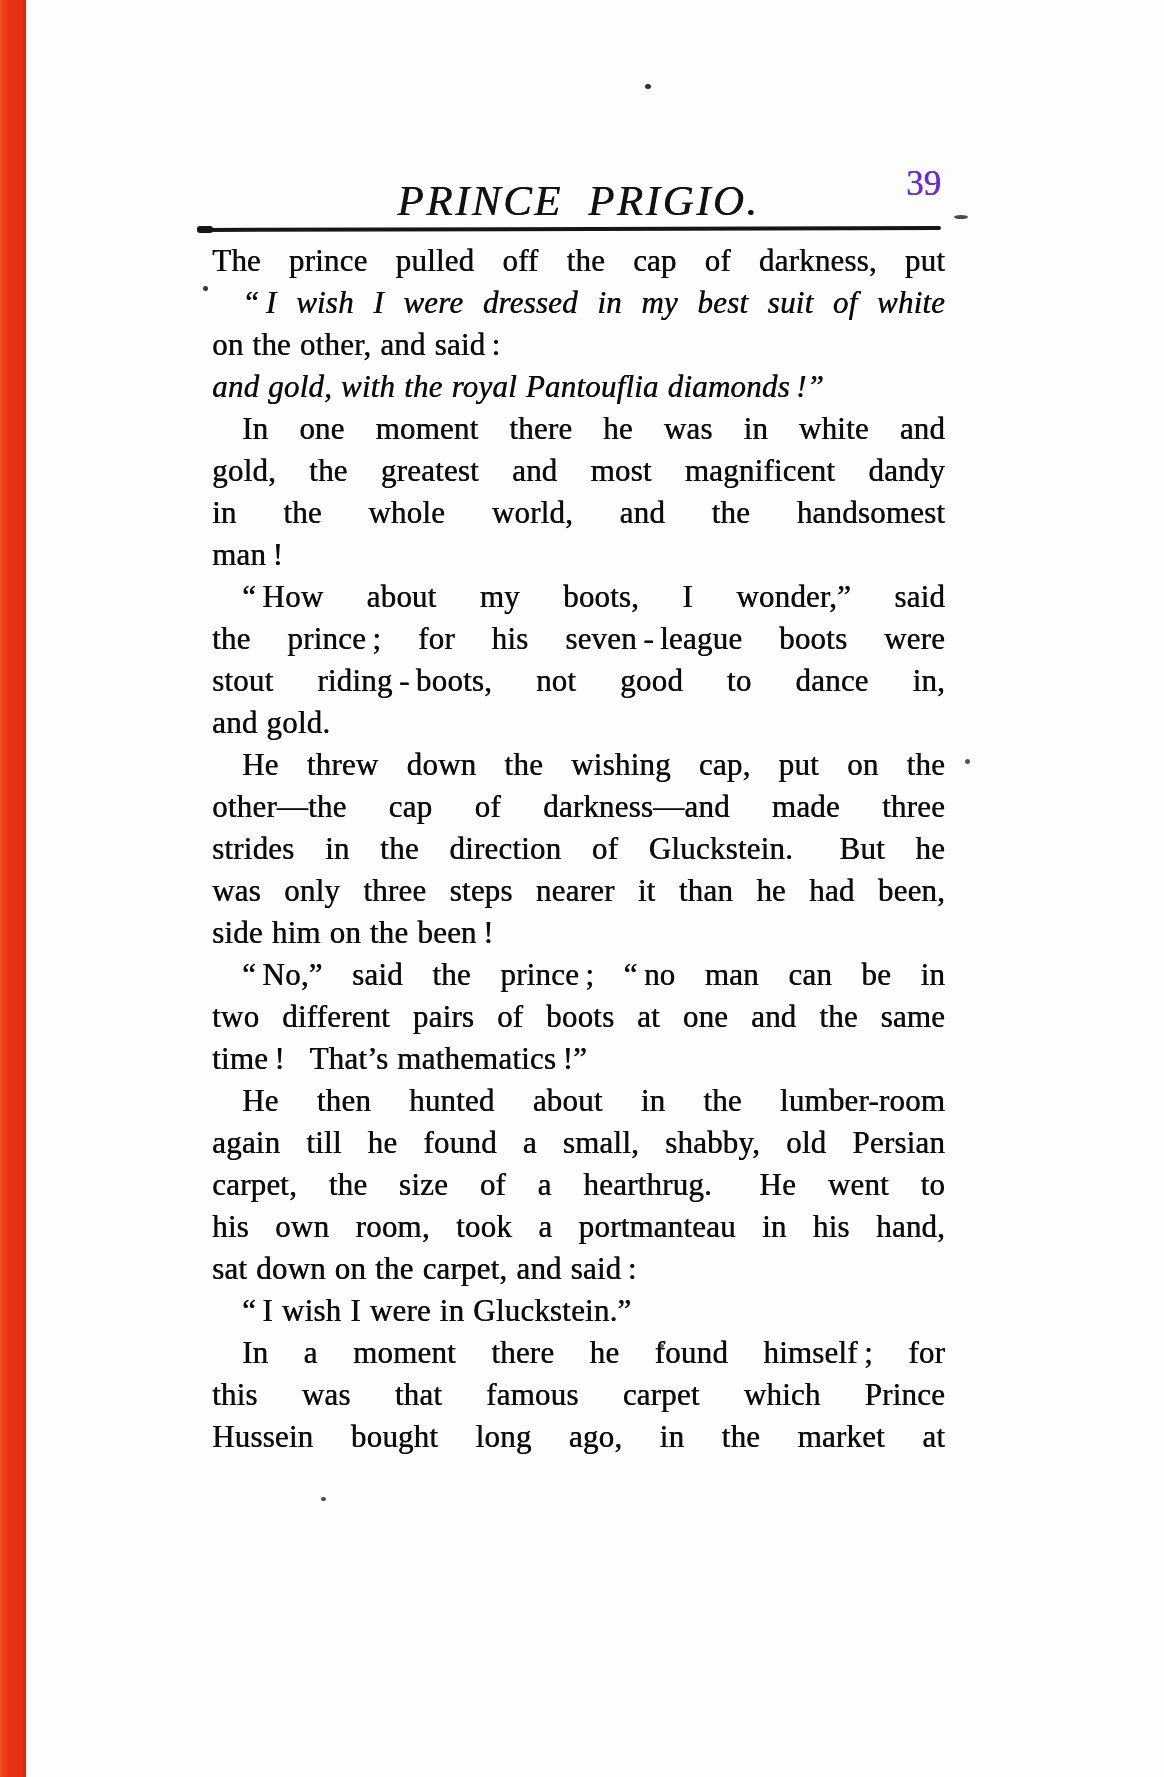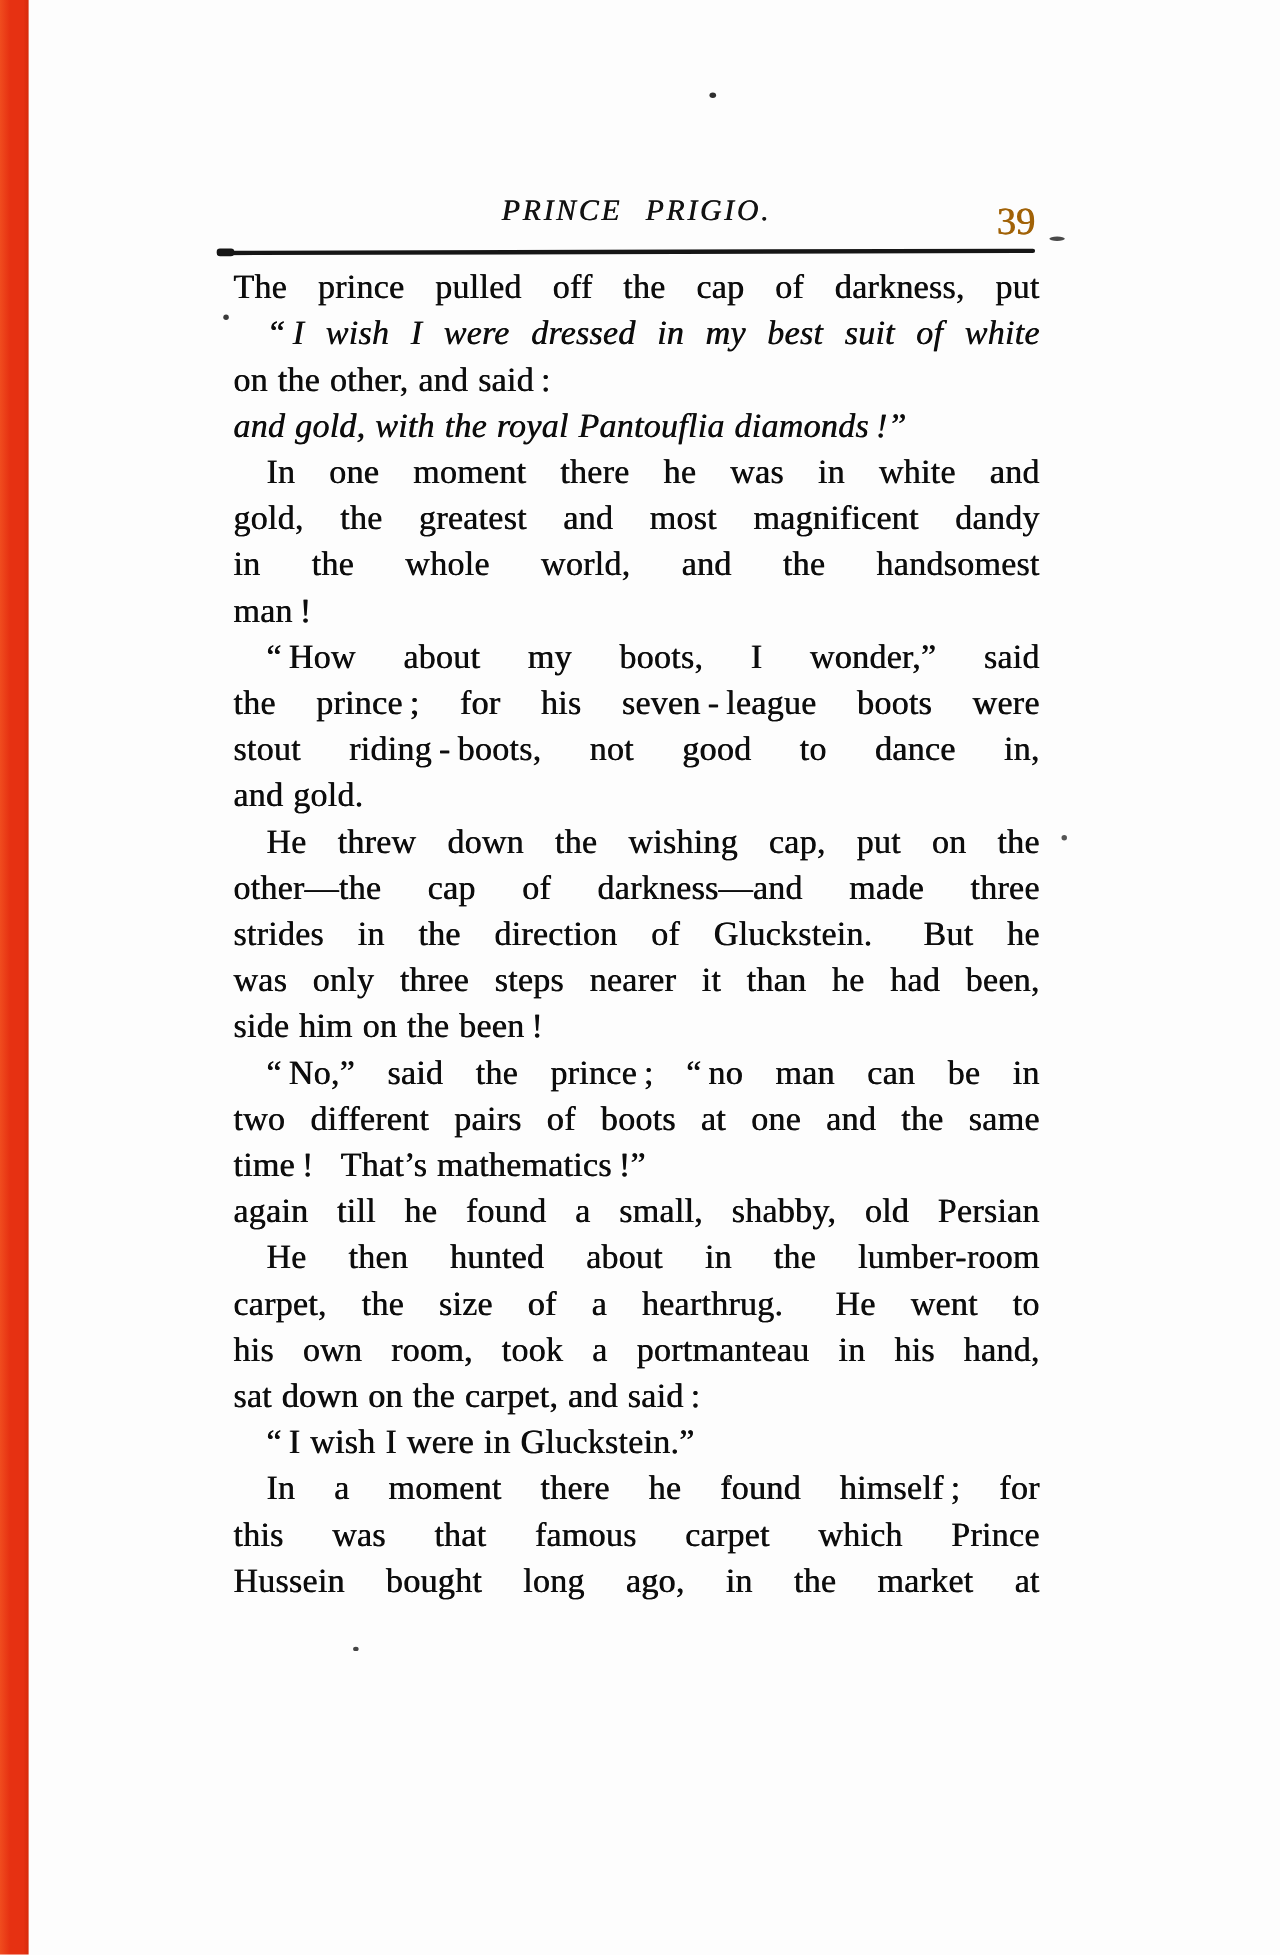--- a/index.html
+++ b/index.html
@@ -22,34 +22,34 @@
     background: linear-gradient(90deg, #f04c1e 0%, #e63112 35%, #e63112 82%, #d62b0b 100%);
   }
   .running-header {
     position: absolute;
     left: 212px; top: 176px;
     width: 733px; height: 40px;
     text-align: center;
   }
   .header-title {
     font-style: italic;
-    font-size: 27px;
+    font-size: 43px;
     letter-spacing: 2.5px;
     word-spacing: 12px;
     color: #121212;
     text-shadow: 0.5px 0 0 currentColor;
     font-family: Liberation Serif, serif;
   }
   .page-number {
     position: absolute;
-    top: 184px;
+    top: 166px;
     right: 223px;
     font-size: 35px;
     line-height: 36px;
-    color: #a16207;
+    color: #6d28d9;
     text-shadow: 0.6px 0 0 currentColor;
   }
   .header-rule {
     position: absolute;
     left: 199px; top: 227px;
     width: 742px; height: 4px;
     background: #161616;
     border-radius: 2px;
     transform: rotate(-0.15deg);
   }
@@ -112,22 +112,22 @@
       <div class="line j"><span>stout riding - boots, not good to dance in,</span></div>
       <div class="line nj"><span>and gold.</span></div>
       <div class="line j indent"><span>He threw down the wishing cap, put on the</span></div>
       <div class="line j"><span>other—the cap of darkness—and made three</span></div>
       <div class="line j"><span>strides in the direction of Gluckstein.  But he</span></div>
       <div class="line j"><span>was only three steps nearer it than he had been,</span></div>
       <div class="line nj"><span>side him on the been !</span></div>
       <div class="line j indent"><span>“ No,” said the prince ; “ no man can be in</span></div>
       <div class="line j"><span>two different pairs of boots at one and the same</span></div>
       <div class="line nj"><span>time !  That’s mathematics !”</span></div>
+      <div class="line j indent"><span>He then hunted about in the lumber-room</span></div>
       <div class="line j"><span>again till he found a small, shabby, old Persian</span></div>
-      <div class="line j indent"><span>He then hunted about in the lumber-room</span></div>
       <div class="line j"><span>carpet, the size of a hearthrug.  He went to</span></div>
       <div class="line j"><span>his own room, took a portmanteau in his hand,</span></div>
       <div class="line nj"><span>sat down on the carpet, and said :</span></div>
       <div class="line nj indent"><span>“ I wish I were in Gluckstein.”</span></div>
       <div class="line j indent"><span>In a moment there he found himself ; for</span></div>
       <div class="line j"><span>this was that famous carpet which Prince</span></div>
       <div class="line j"><span>Hussein bought long ago, in the market at</span></div>
     </div>
 
   <div id="speck-layer">

